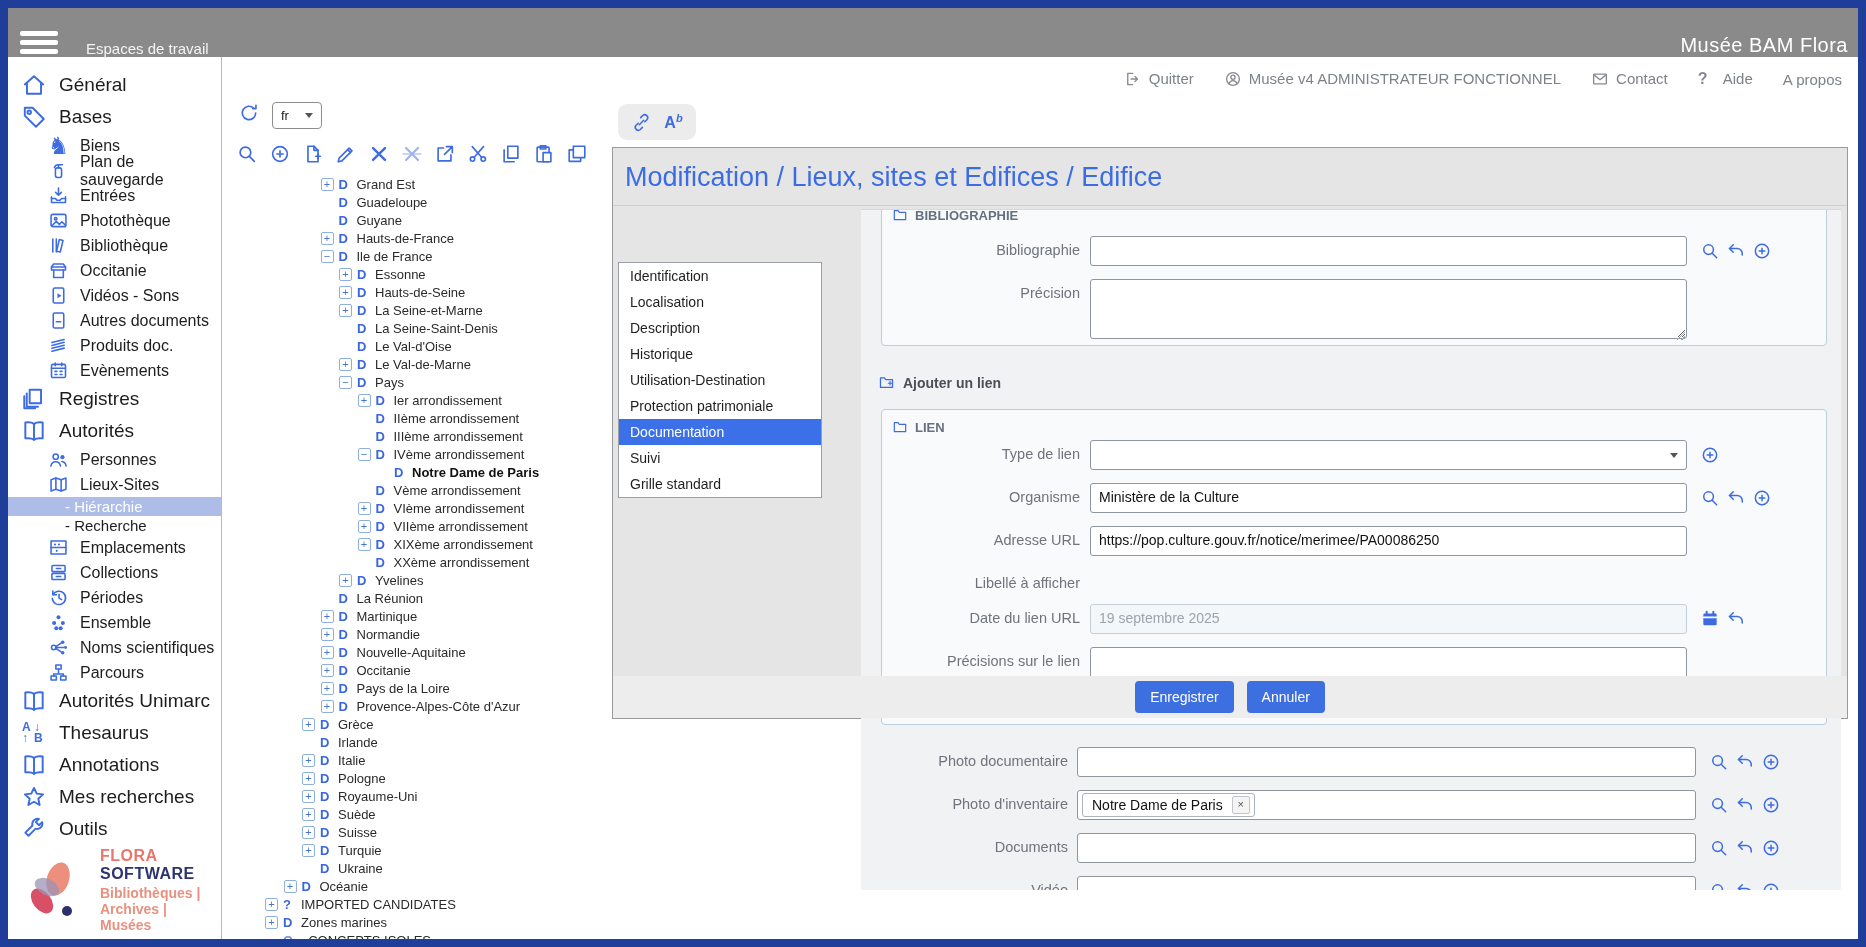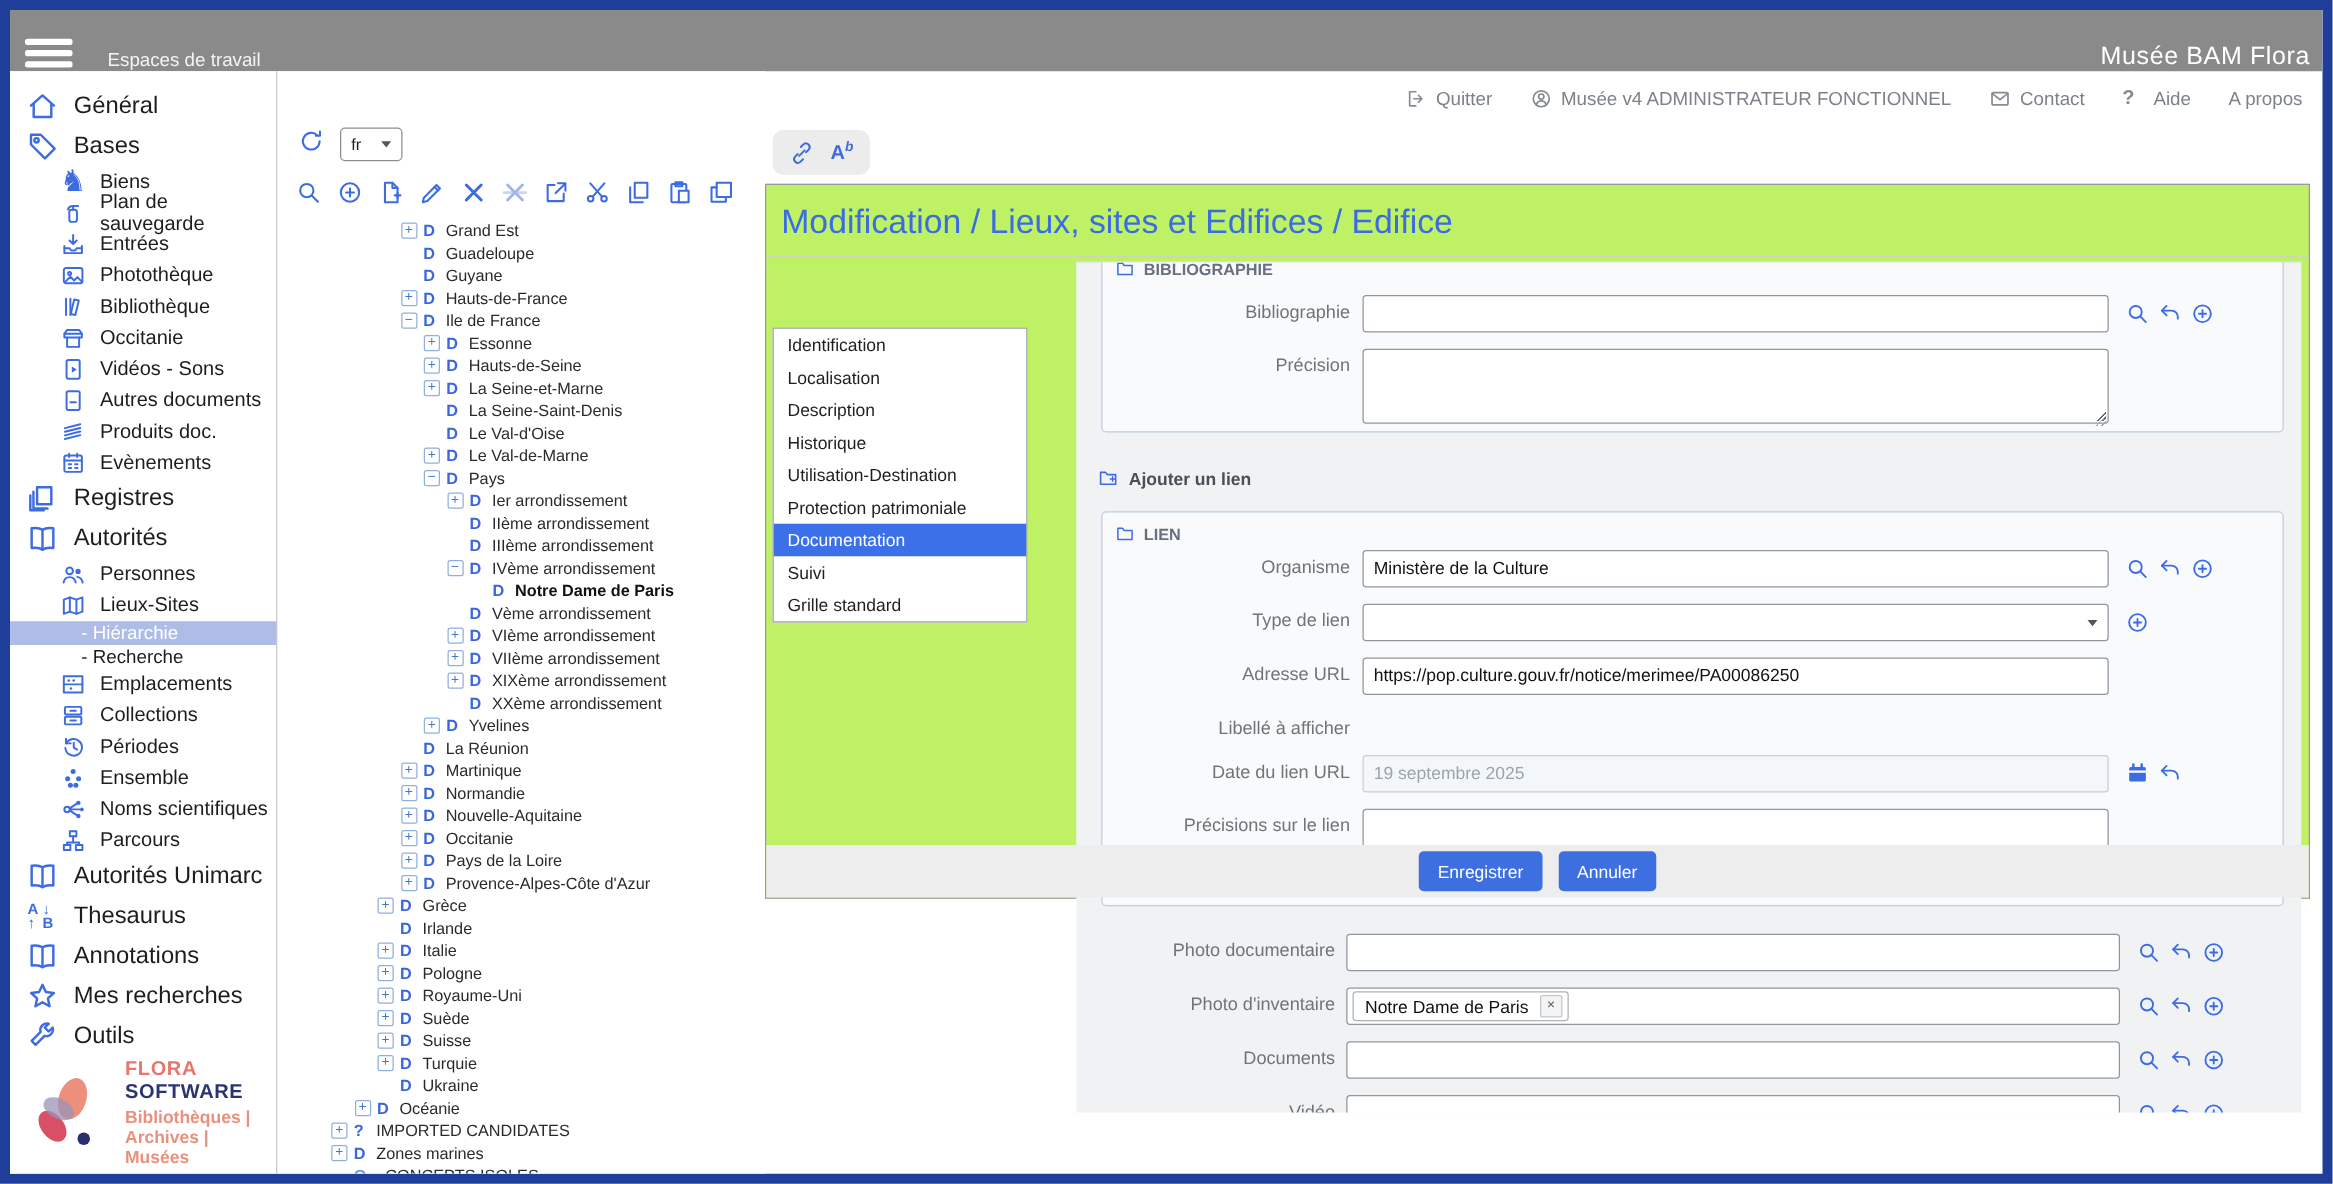--- a/index.html
+++ b/index.html
@@ -43,28 +43,28 @@
   .tree{position:absolute;top:118px;left:0;right:0;bottom:0;overflow:hidden;font-size:13px;}
   .tnode{height:18px;display:flex;align-items:center;white-space:nowrap;cursor:pointer;}
   .exp{width:13px;height:13px;box-sizing:border-box;border:1px solid #8fb0dc;border-radius:2px;background:#fff;color:#4477cc;font-size:11px;line-height:10px;text-align:center;margin-right:5px;flex:none;}
   .expsp{width:18px;flex:none;}
   .dico{color:#3a67dd;font-weight:bold;width:15px;flex:none;font-size:13px;}
   .dico.lite{color:#6f8fe8;}
   .tlabel{margin-left:3px;color:#2a2a2a;}
   .tlabel.bold{font-weight:bold;color:#111;}
   
   .linksrow{height:44px;display:flex;align-items:center;justify-content:flex-end;gap:30px;padding-right:16px;color:#7d828a;font-size:15px;}
-  .linksrow .lk{display:flex;align-items:center;gap:7px;cursor:pointer;}
+  .linksrow .lk{display:flex;align-items:flex-start;gap:7px;cursor:pointer;}
   .linksrow .ic{width:18px;height:18px;color:#868b92;}
   .qmark{font-size:16px;color:#868b92;font-weight:bold;}
   .pill{position:absolute;left:6px;top:47px;width:78px;height:36px;background:#ececec;border-radius:9px;display:flex;align-items:center;justify-content:center;gap:12px;color:#3d6ce2;}
   .pill .ic{width:21px;height:21px;cursor:pointer;}
   .ab-btn{font-size:16px;font-weight:bold;cursor:pointer;}
   .ab-btn sup{font-size:11px;font-style:italic;}
-  .panel{position:absolute;left:0;right:10px;top:90px;height:572px;border:1px solid #9a9a9a;background:#bef264;box-sizing:border-box;}
+  .panel{position:absolute;left:0;right:10px;top:90px;height:572px;border:1px solid #9a9a9a;background:#e5e5e5;box-sizing:border-box;}
   .ptitle{position:absolute;top:8px;left:0;right:0;height:49px;border-bottom:1px solid #d0d0d0;}
   .ptitle h1{margin:6px 0 0 12px;font-size:27px;font-weight:normal;color:#3b6ce4;}
   .tabs{position:absolute;left:5px;top:114px;width:204px;border:1px solid #9aa0a6;background:#fff;box-sizing:border-box;}
   .tab{padding:5px 11px;font-size:14px;color:#1f1f1f;cursor:pointer;}
   .tab.sel{background:#3c70e8;color:#fff;}
   .scroll{position:absolute;left:248px;top:61px;width:980px;height:680px;background:#f1f2f4;border-top:1px solid #d8d8d8;overflow:hidden;}
   .fieldset{position:absolute;left:20px;width:946px;background:#f9fafc;border:1px solid #bccddd;border-radius:4px;box-sizing:border-box;}
   .fs-biblio{top:-12px;height:148px;}
   .fs-lien{top:199px;height:316px;}
   .fs-legend{position:absolute;left:10px;display:flex;align-items:center;gap:7px;color:#66707f;font-weight:bold;font-size:13px;}
@@ -808,20 +808,35 @@
 
           <div class="fieldset fs-lien">
             <div class="fs-legend" style="top:9px;">
               <span class="ic"><i><svg width="100%" height="100%" viewBox="0 0 24 24" fill="none" stroke="currentColor" stroke-width="1.8" stroke-linecap="round" stroke-linejoin="round">
                       <path d="M3.5 5.5h5.5l2 2.5h9.5v11h-17z"></path>
                     </svg></i></span>
               <span>LIEN</span>
             </div>
             <div id="lien-rows" style="position:absolute;top:30px;left:0;right:0;">
                 <div class="frow">
+                  <span class="lab">Type de lien</span>
+                  <span class="iwrap">
+                    <div class="tin">&nbsp;</div>
+                    <span class="caret sel-caret"></span>
+                  </span>
+                  <span class="ricons">
+                    <span class="ic">
+                      <svg width="100%" height="100%" viewBox="0 0 24 24" fill="none" stroke="currentColor" stroke-width="1.8" stroke-linecap="round" stroke-linejoin="round">
+                        <circle cx="12" cy="12" r="8"></circle>
+                        <path d="M12 8.6v6.8M8.6 12h6.8"></path>
+                      </svg>
+                    </span>
+                  </span>
+                </div>
+                <div class="frow">
                   <span class="lab">Organisme</span>
                   <span class="iwrap">
                     <div class="tin"><span>Ministère de la Culture</span></div>
                   </span>
                   <span class="ricons">
                     <span class="ic">
                       <svg width="100%" height="100%" viewBox="0 0 24 24" fill="none" stroke="currentColor" stroke-width="1.8" stroke-linecap="round" stroke-linejoin="round">
                         <circle cx="10.3" cy="10.3" r="5.8"></circle>
                         <path d="M14.6 14.6 20 20"></path>
                       </svg>
@@ -834,35 +849,20 @@
                     </span>
                     <span class="ic">
                       <svg width="100%" height="100%" viewBox="0 0 24 24" fill="none" stroke="currentColor" stroke-width="1.8" stroke-linecap="round" stroke-linejoin="round">
                         <circle cx="12" cy="12" r="8"></circle>
                         <path d="M12 8.6v6.8M8.6 12h6.8"></path>
                       </svg>
                     </span>
                   </span>
                 </div>
                 <div class="frow">
-                  <span class="lab">Type de lien</span>
-                  <span class="iwrap">
-                    <div class="tin">&nbsp;</div>
-                    <span class="caret sel-caret"></span>
-                  </span>
-                  <span class="ricons">
-                    <span class="ic">
-                      <svg width="100%" height="100%" viewBox="0 0 24 24" fill="none" stroke="currentColor" stroke-width="1.8" stroke-linecap="round" stroke-linejoin="round">
-                        <circle cx="12" cy="12" r="8"></circle>
-                        <path d="M12 8.6v6.8M8.6 12h6.8"></path>
-                      </svg>
-                    </span>
-                  </span>
-                </div>
-                <div class="frow">
                   <span class="lab">Adresse URL</span>
                   <span class="iwrap">
                     <div class="tin"><span>https://pop.culture.gouv.fr/notice/merimee/PA00086250</span></div>
                   </span>
                   <span class="ricons"></span>
                 </div>
                 <div class="frow">
                   <span class="lab">Libellé à afficher</span>
                   <span class="ricons"></span>
                 </div>

